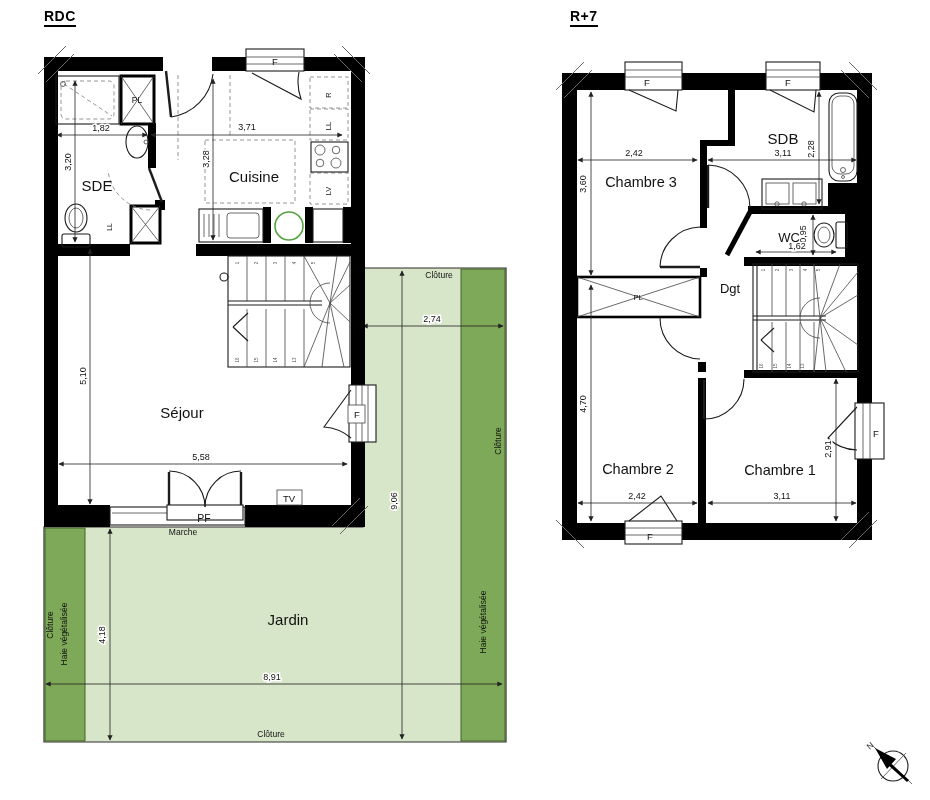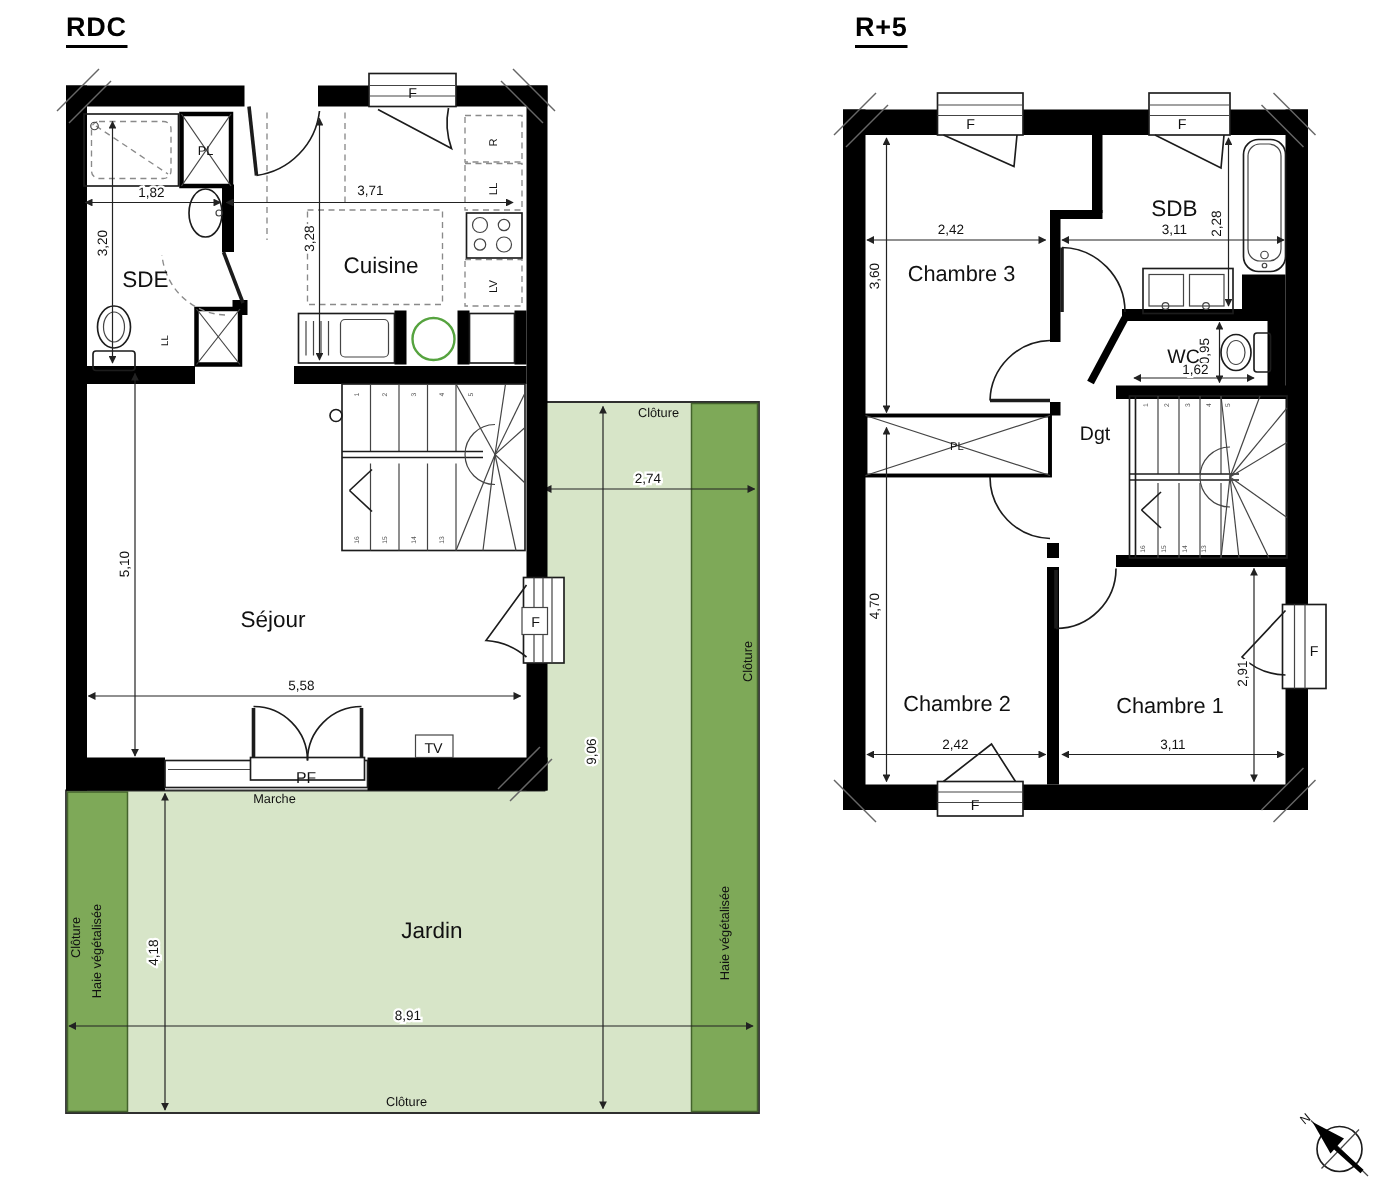--- a/index.html
+++ b/index.html
@@ -1,18 +1,18 @@
 <!DOCTYPE html>
 <html><head>
 <meta charset="utf-8">
 <style>
   html,body{margin:0;padding:0;background:#fff;}
   .page{position:relative;width:930px;height:800px;background:#ffffff;overflow:hidden;
         font-family:"Liberation Sans",sans-serif;}
-  .floor-title{position:absolute;font-size:18px;font-weight:bold;color:#000;
+  .floor-title{position:absolute;font-size:14px;font-weight:bold;color:#000;
         border-bottom:2px solid #000;padding-bottom:1px;letter-spacing:.5px;}
   #title-rdc{left:44px;top:8px;}
   #title-r1{left:570px;top:8px;}
   svg{position:absolute;left:0;top:0;}
   svg text{font-family:"Liberation Sans",sans-serif;fill:#111;}
   .w{fill:#000;stroke:none;}
   .ln{stroke:#1c1c1c;stroke-width:1.1;fill:none;}
   .lnt{stroke:#444;stroke-width:.8;fill:none;}
   .lf{stroke:#1c1c1c;stroke-width:2.4;fill:none;}
   .box3{stroke:#000;stroke-width:3;fill:#fff;}
@@ -31,21 +31,21 @@
   .f15{font-size:15px;}
   .hatch{stroke:#666;stroke-width:1;fill:none;}
   .wht{fill:#fff;}
 </style>
 </head>
 <body>
 
 <div class="page">
 
   <div class="floor-title" id="title-rdc">RDC</div>
-  <div class="floor-title" id="title-r1">R+5</div>
+  <div class="floor-title" id="title-r1">R+7</div>
 
   <svg width="930" height="800" viewBox="0 0 930 800">
     <defs>
       <marker id="arr" viewBox="0 0 10 10" refX="9" refY="5" markerWidth="6.5" markerHeight="6.5" orient="auto-start-reverse">
         <path d="M0,0 L10,5 L0,10 z" fill="#222"></path>
       </marker>
     </defs>
 
     <g>
       <polygon points="363,268 506,268 506,742 44,742 44,527 363,527" fill="#d7e5c8" stroke="#2f2f2f" stroke-width="1.2"></polygon>

